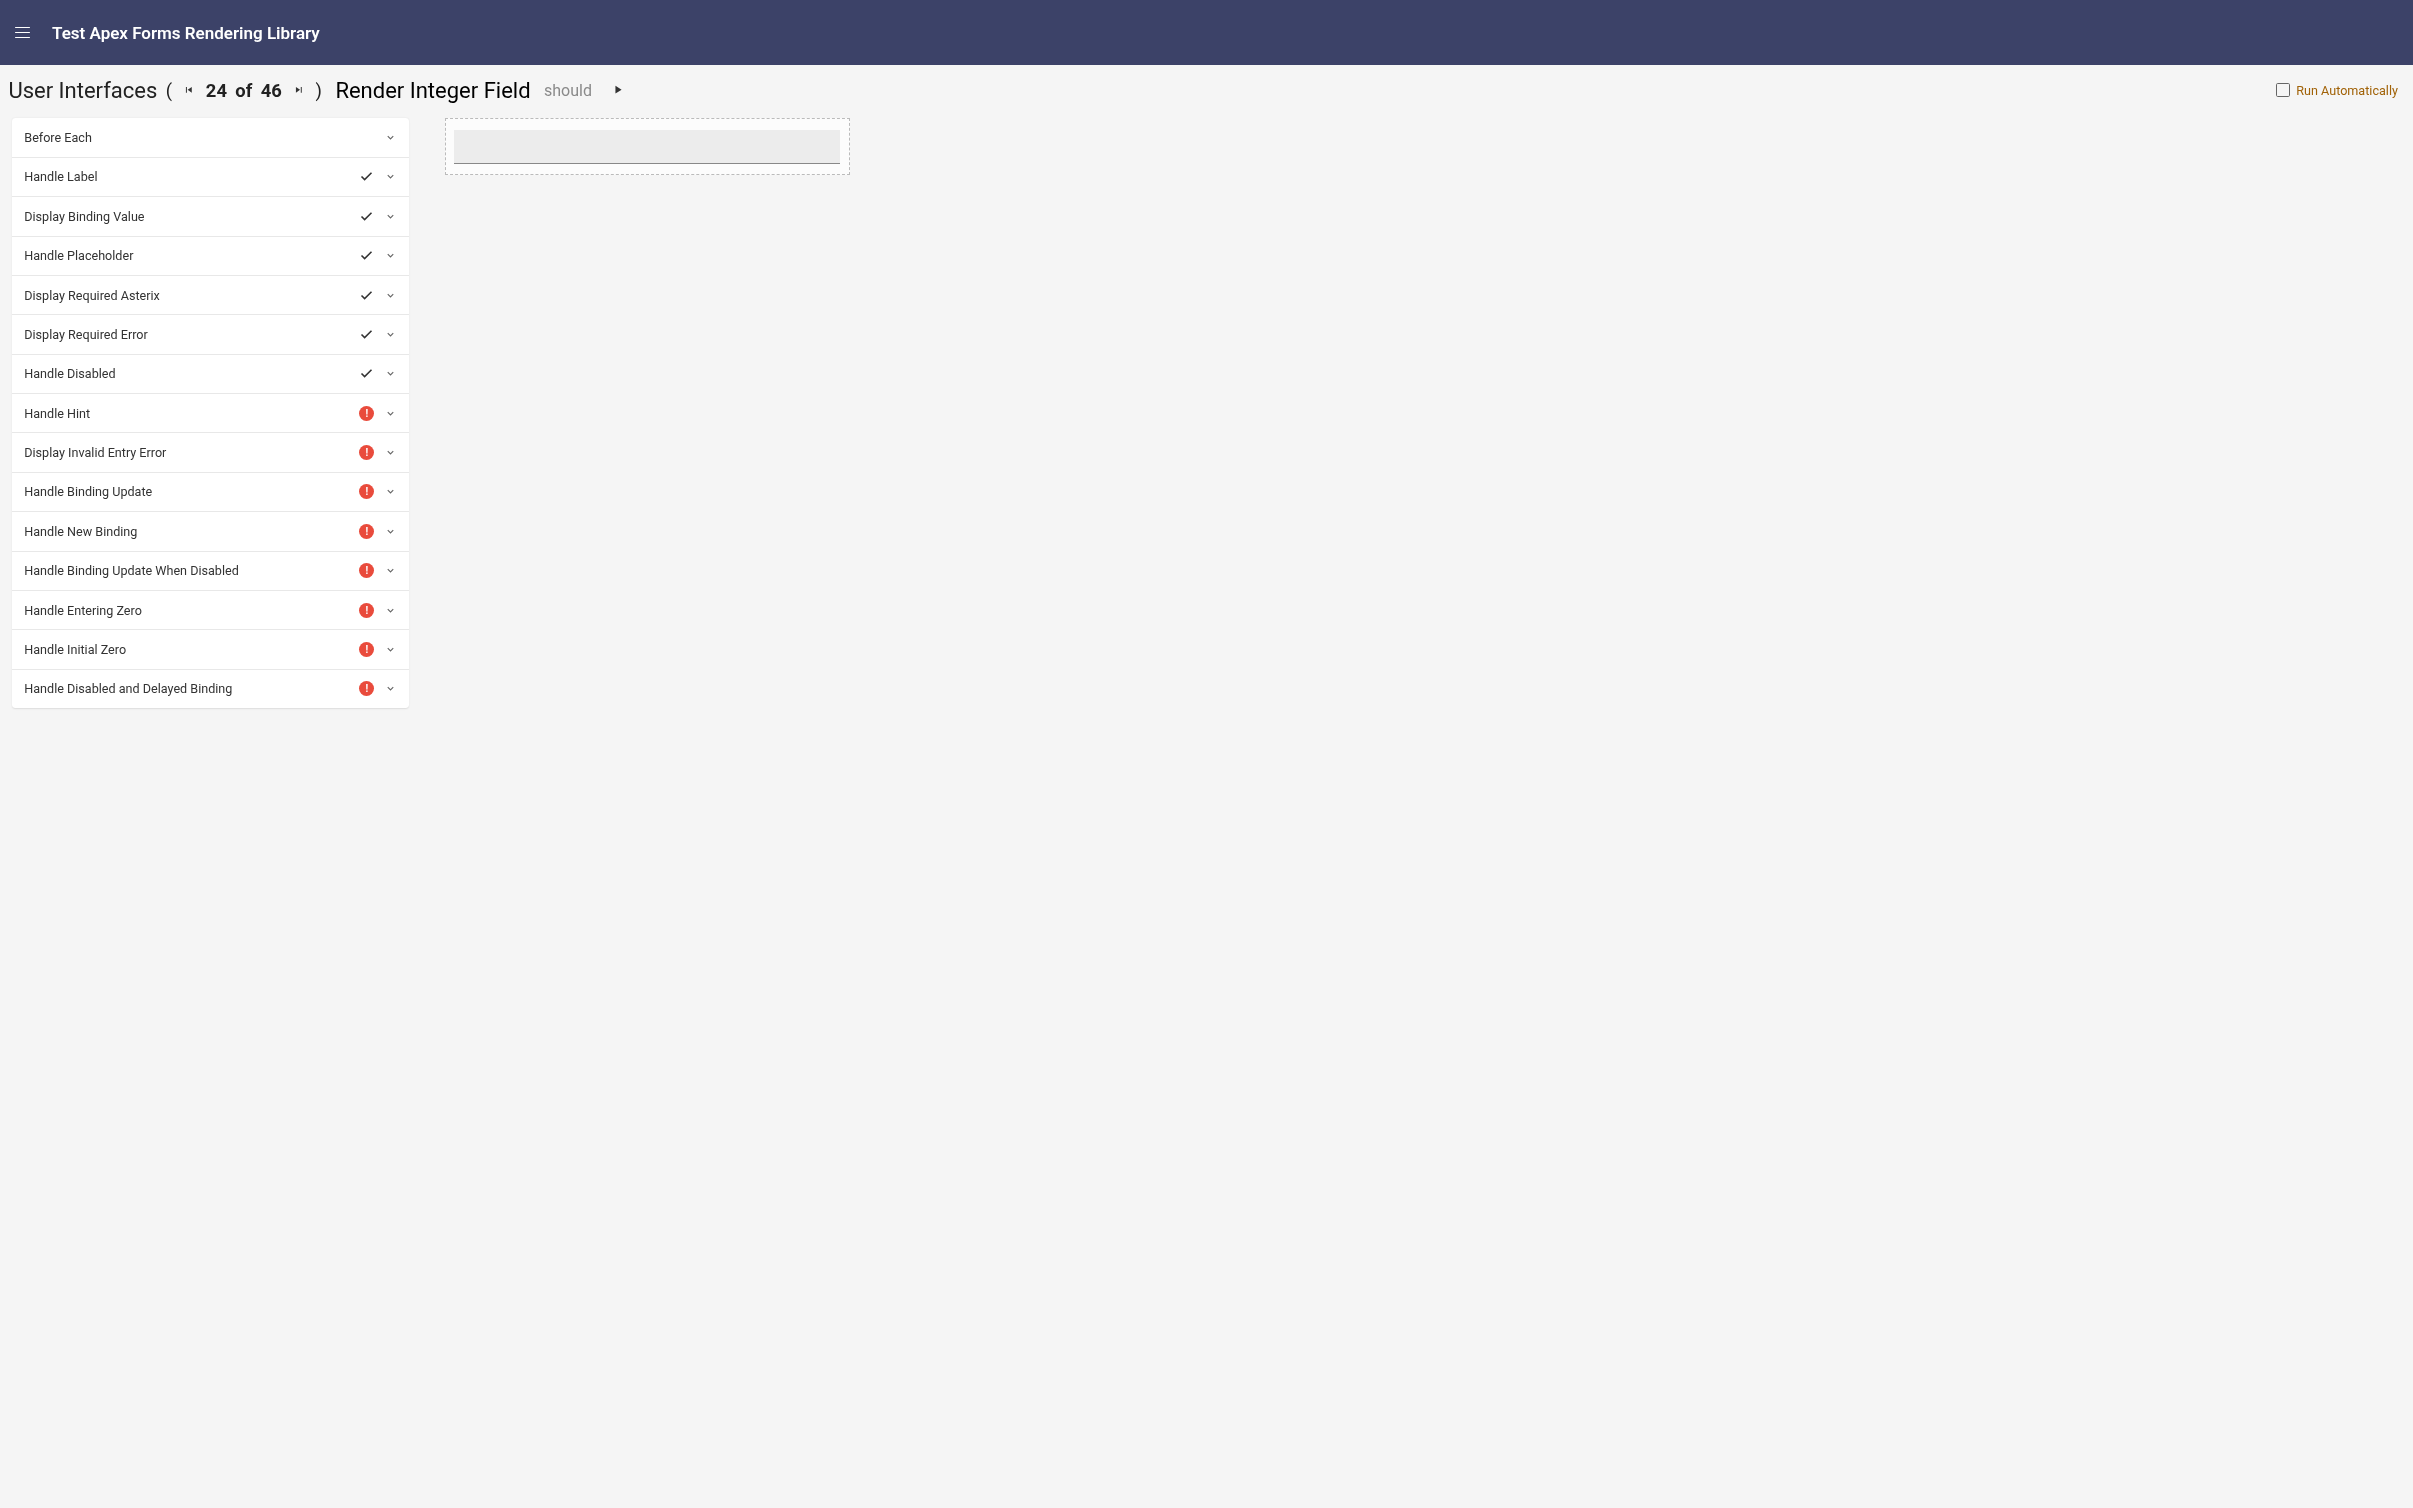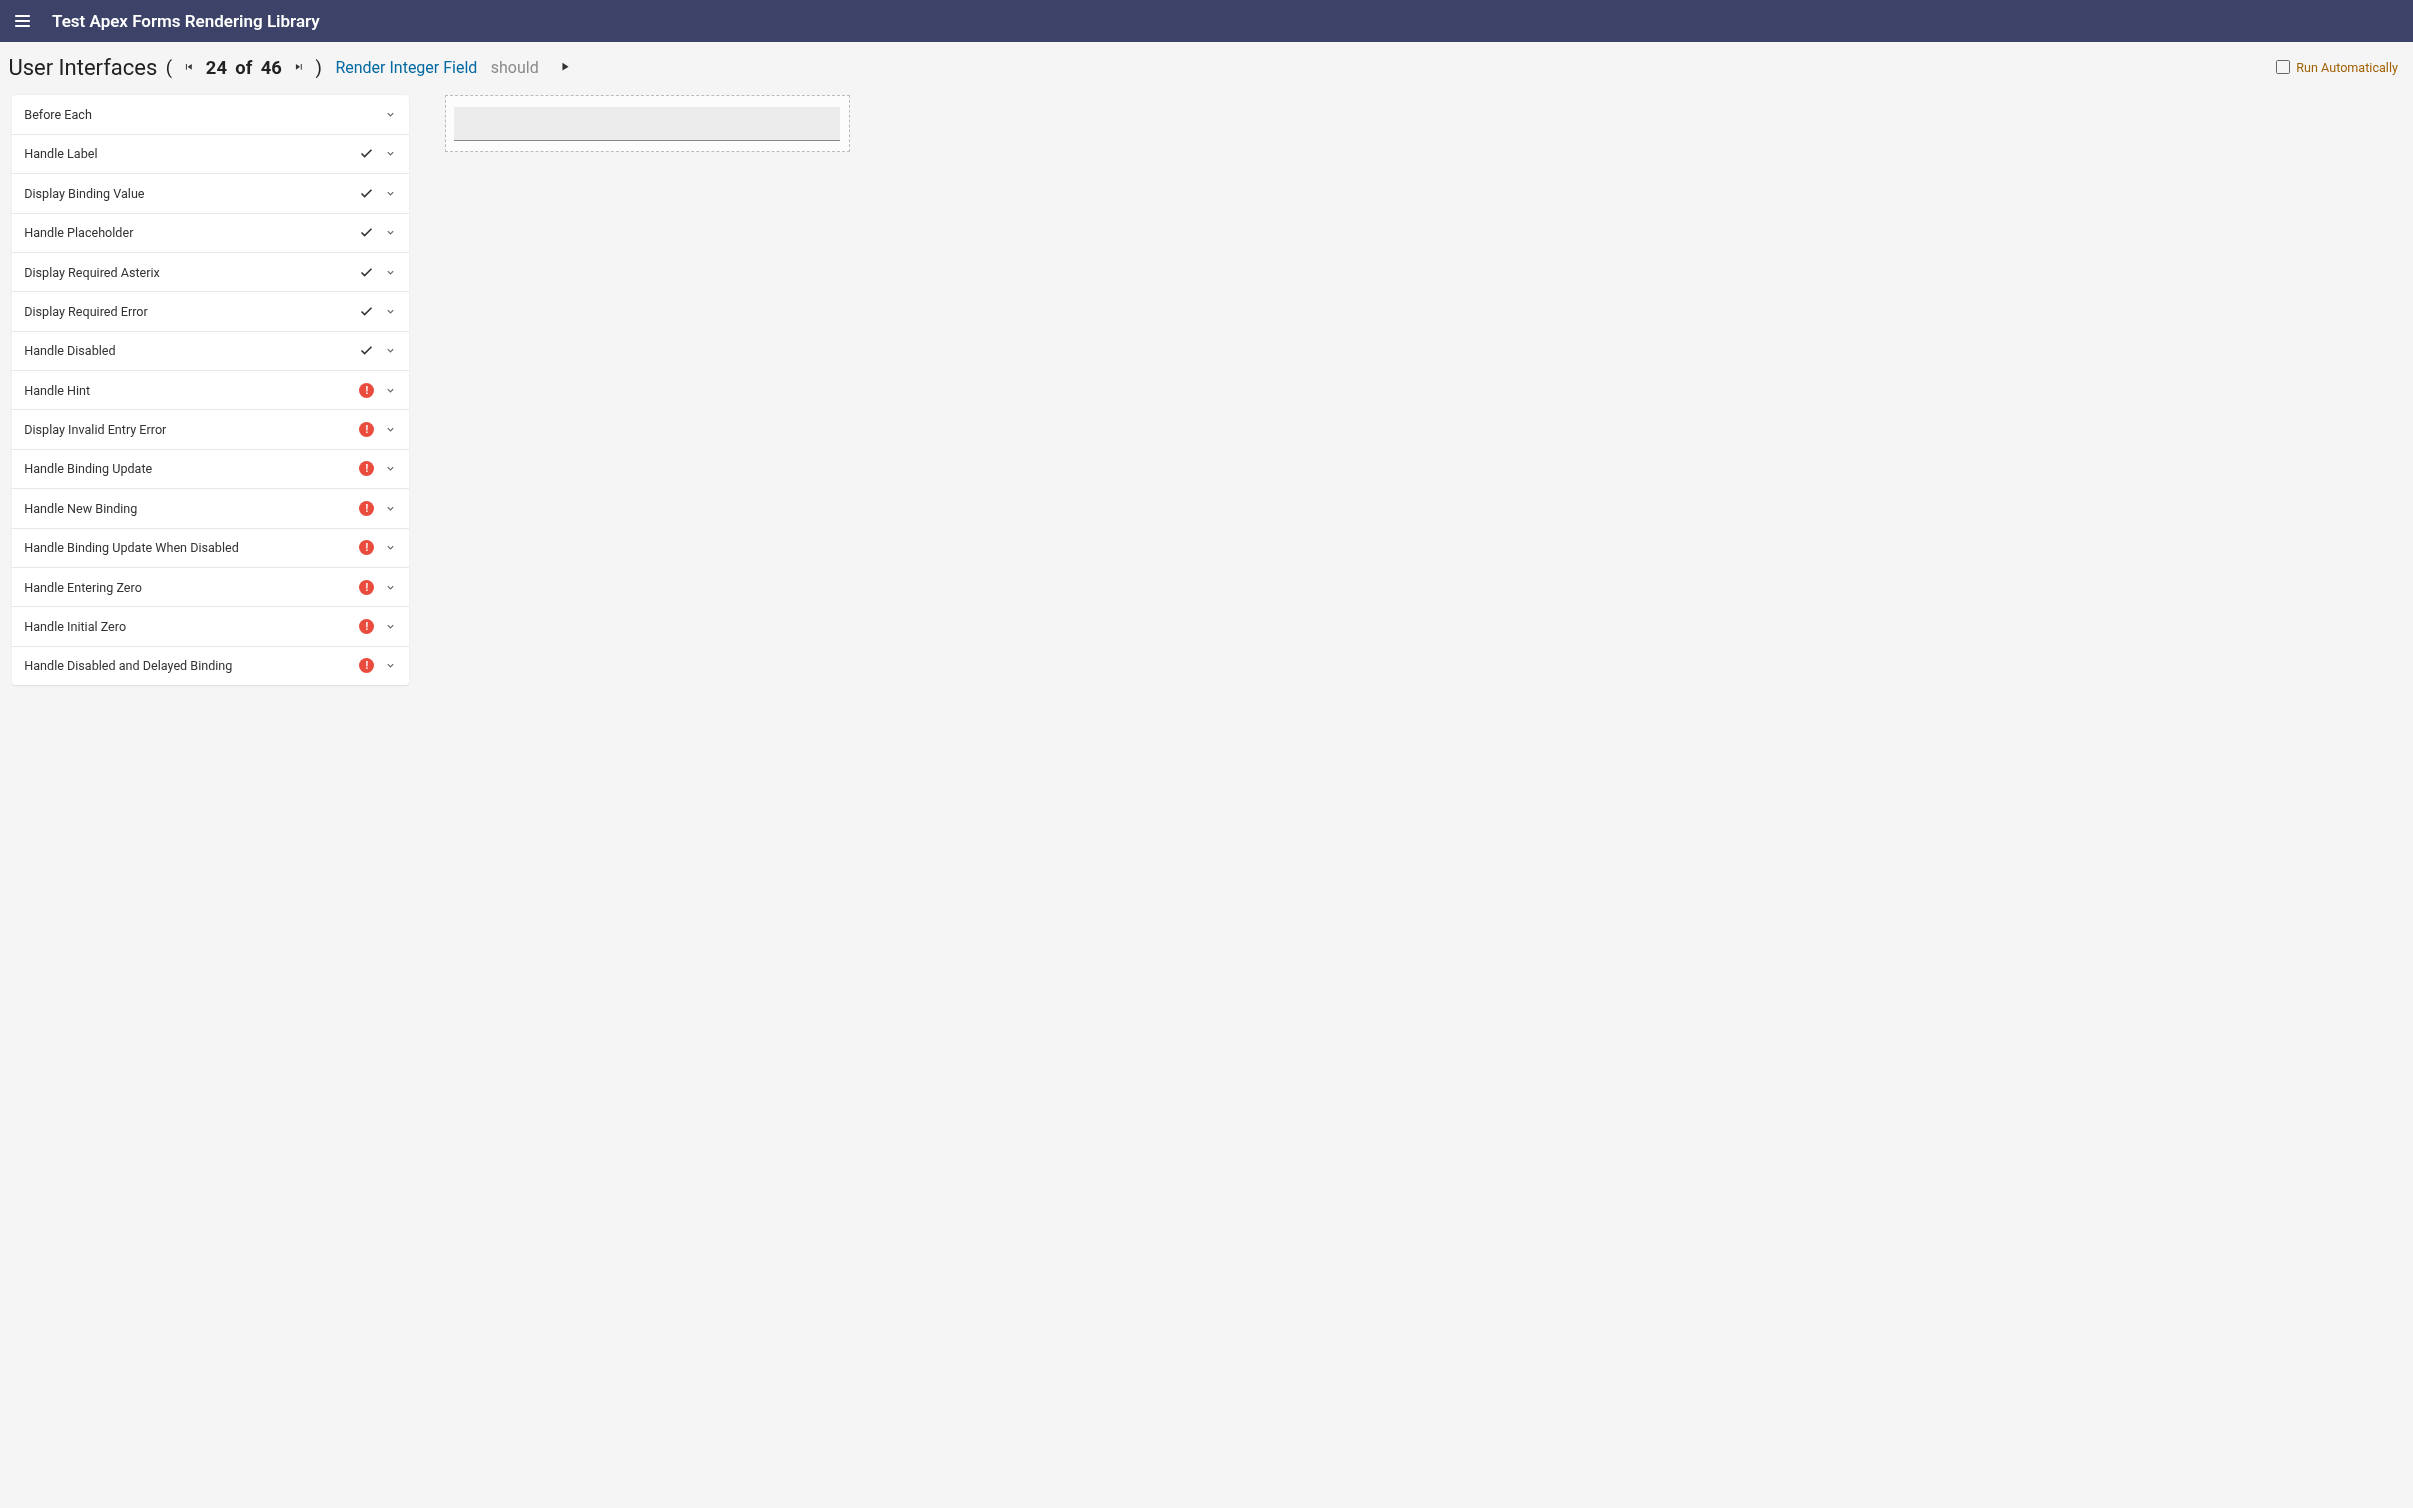--- a/index.html
+++ b/index.html
@@ -11,21 +11,21 @@
     body {
       font-family: -apple-system, BlinkMacSystemFont, "Segoe UI", Roboto, "Helvetica Neue", Arial, sans-serif;
       background: #f5f5f5;
       color: #333;
       font-size: 11.7px;
     }
 
     .header {
       background: #3c4268;
       color: #fff;
-      height: 42px;
+      height: 65px;
       display: flex;
       align-items: center;
       padding: 0 15px;
     }
 
     .header-menu-icon {
       width: 20px;
       height: 20px;
       display: flex;
       flex-direction: column;
@@ -82,22 +82,22 @@
       cursor: pointer;
     }
 
     .pager-count {
       font-size: 18.4px;
       color: #222;
       font-weight: bold;
     }
 
     .bread-test {
-      font-size: 16px;
-      color: #0369a1;
+      font-size: 22px;
+      color: #000000;
       margin-left: 5px;
     }
 
     .bread-should {
       font-size: 16px;
       color: #8a8a8a;
       margin-left: 5px;
     }
 
     .play-icon {

